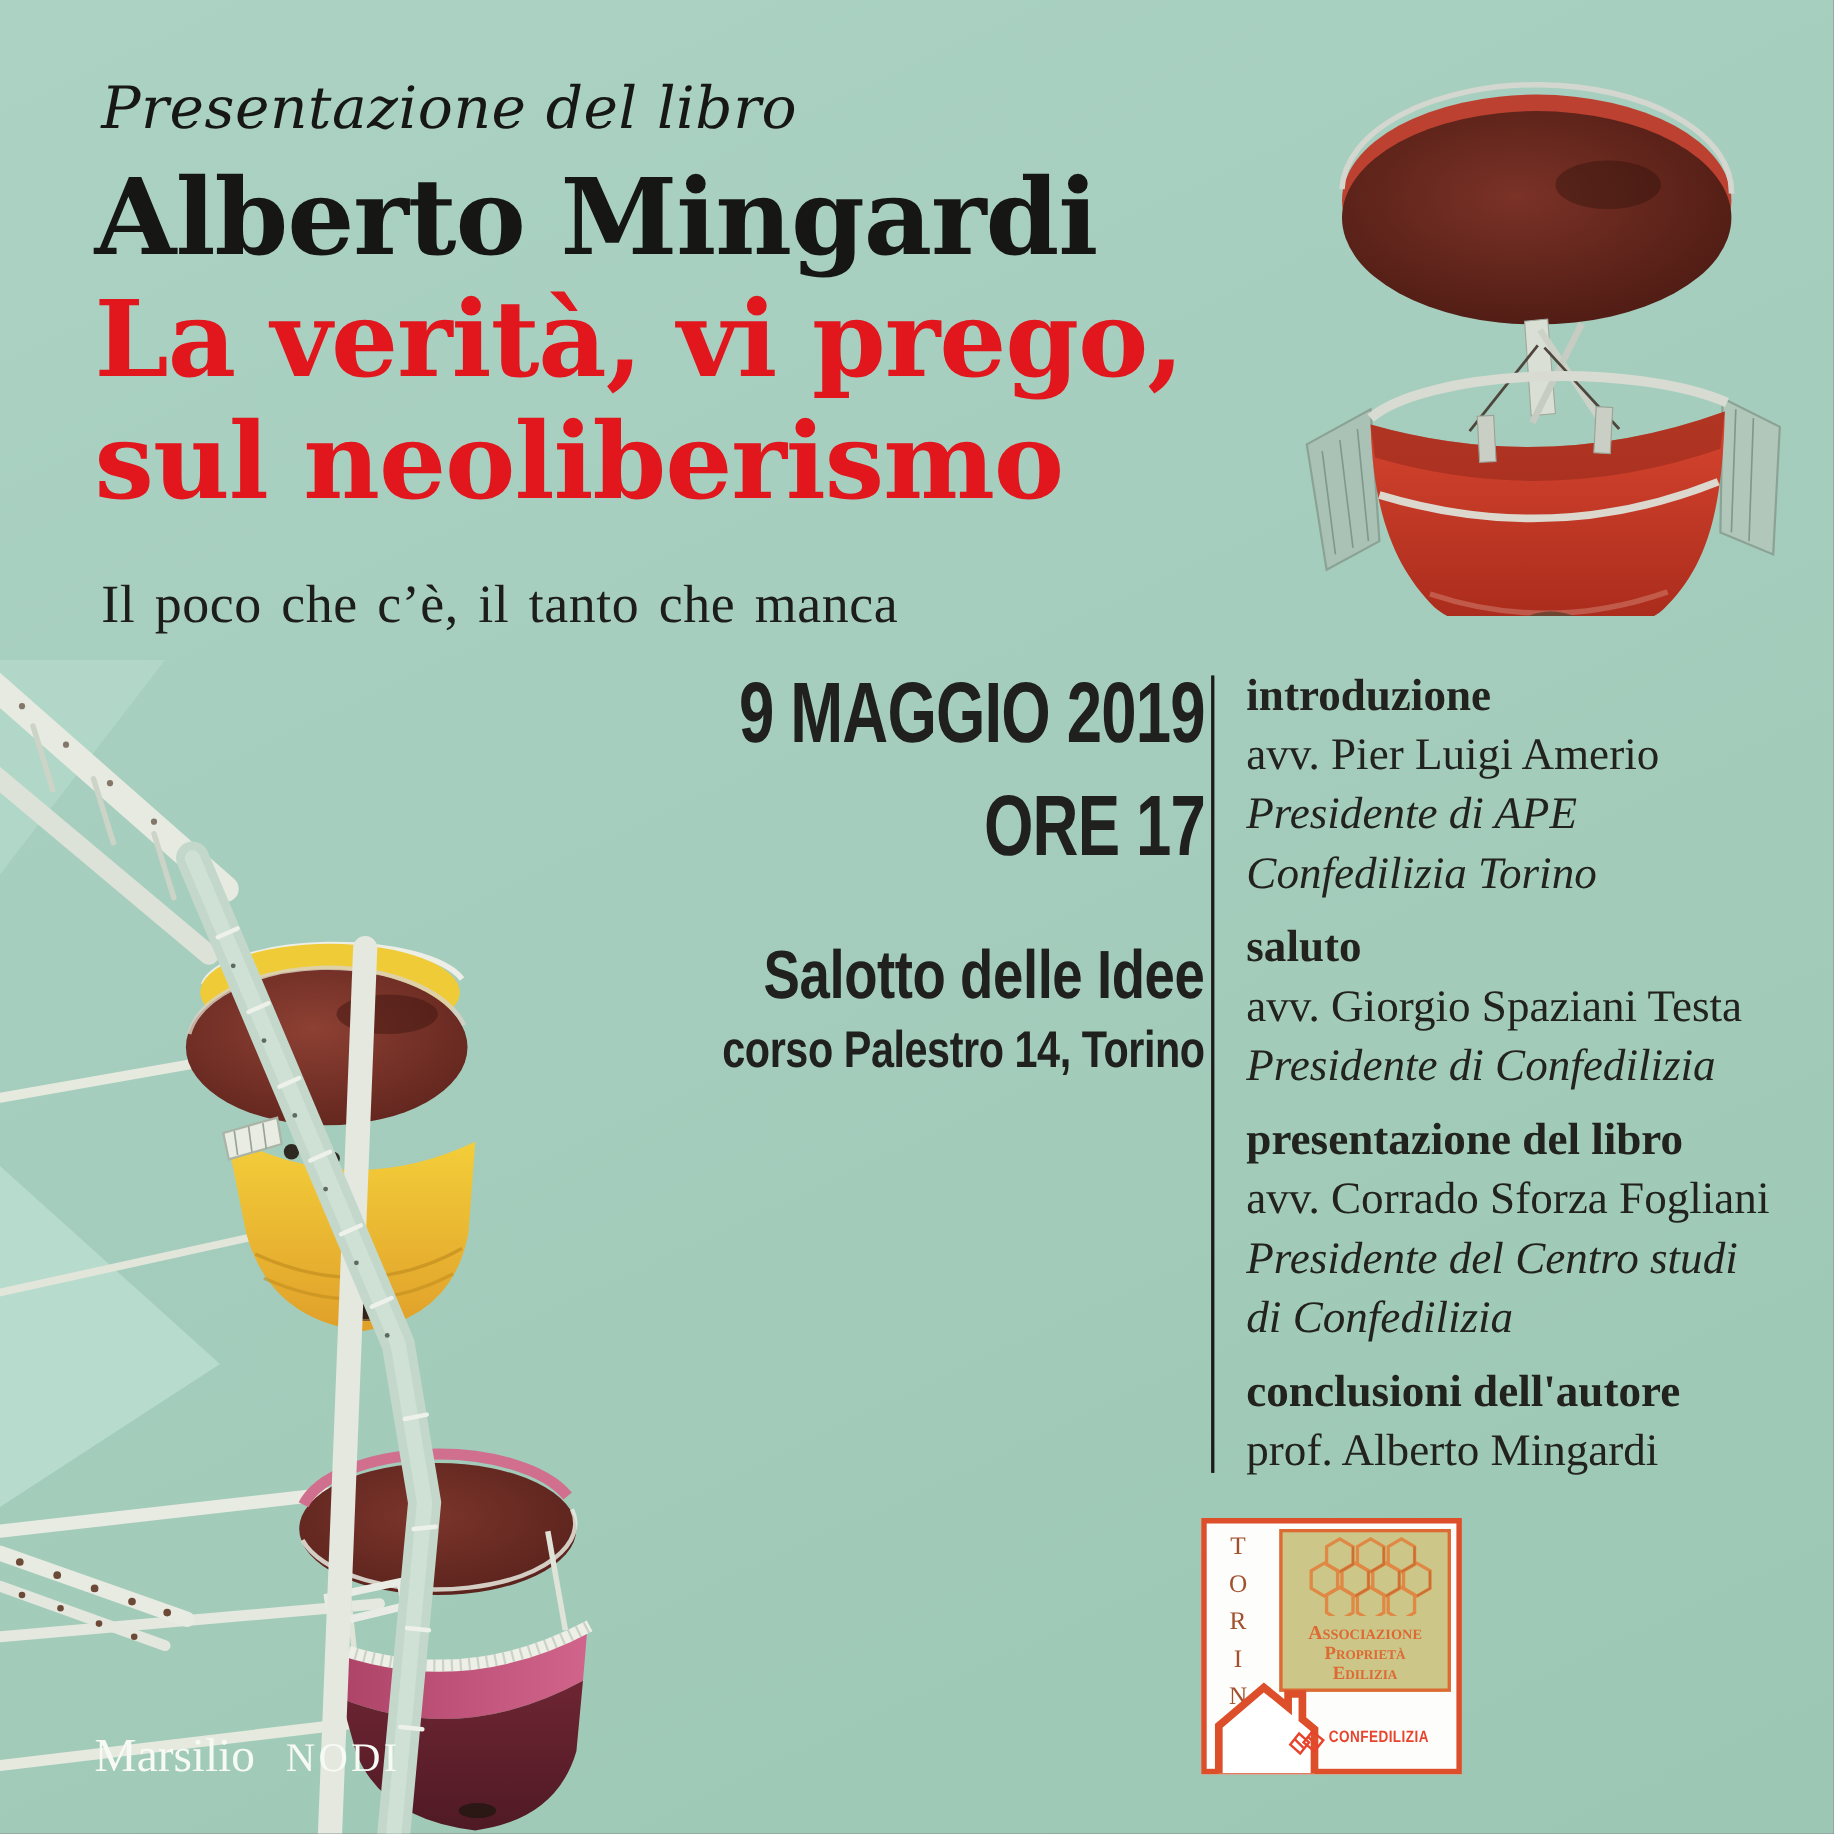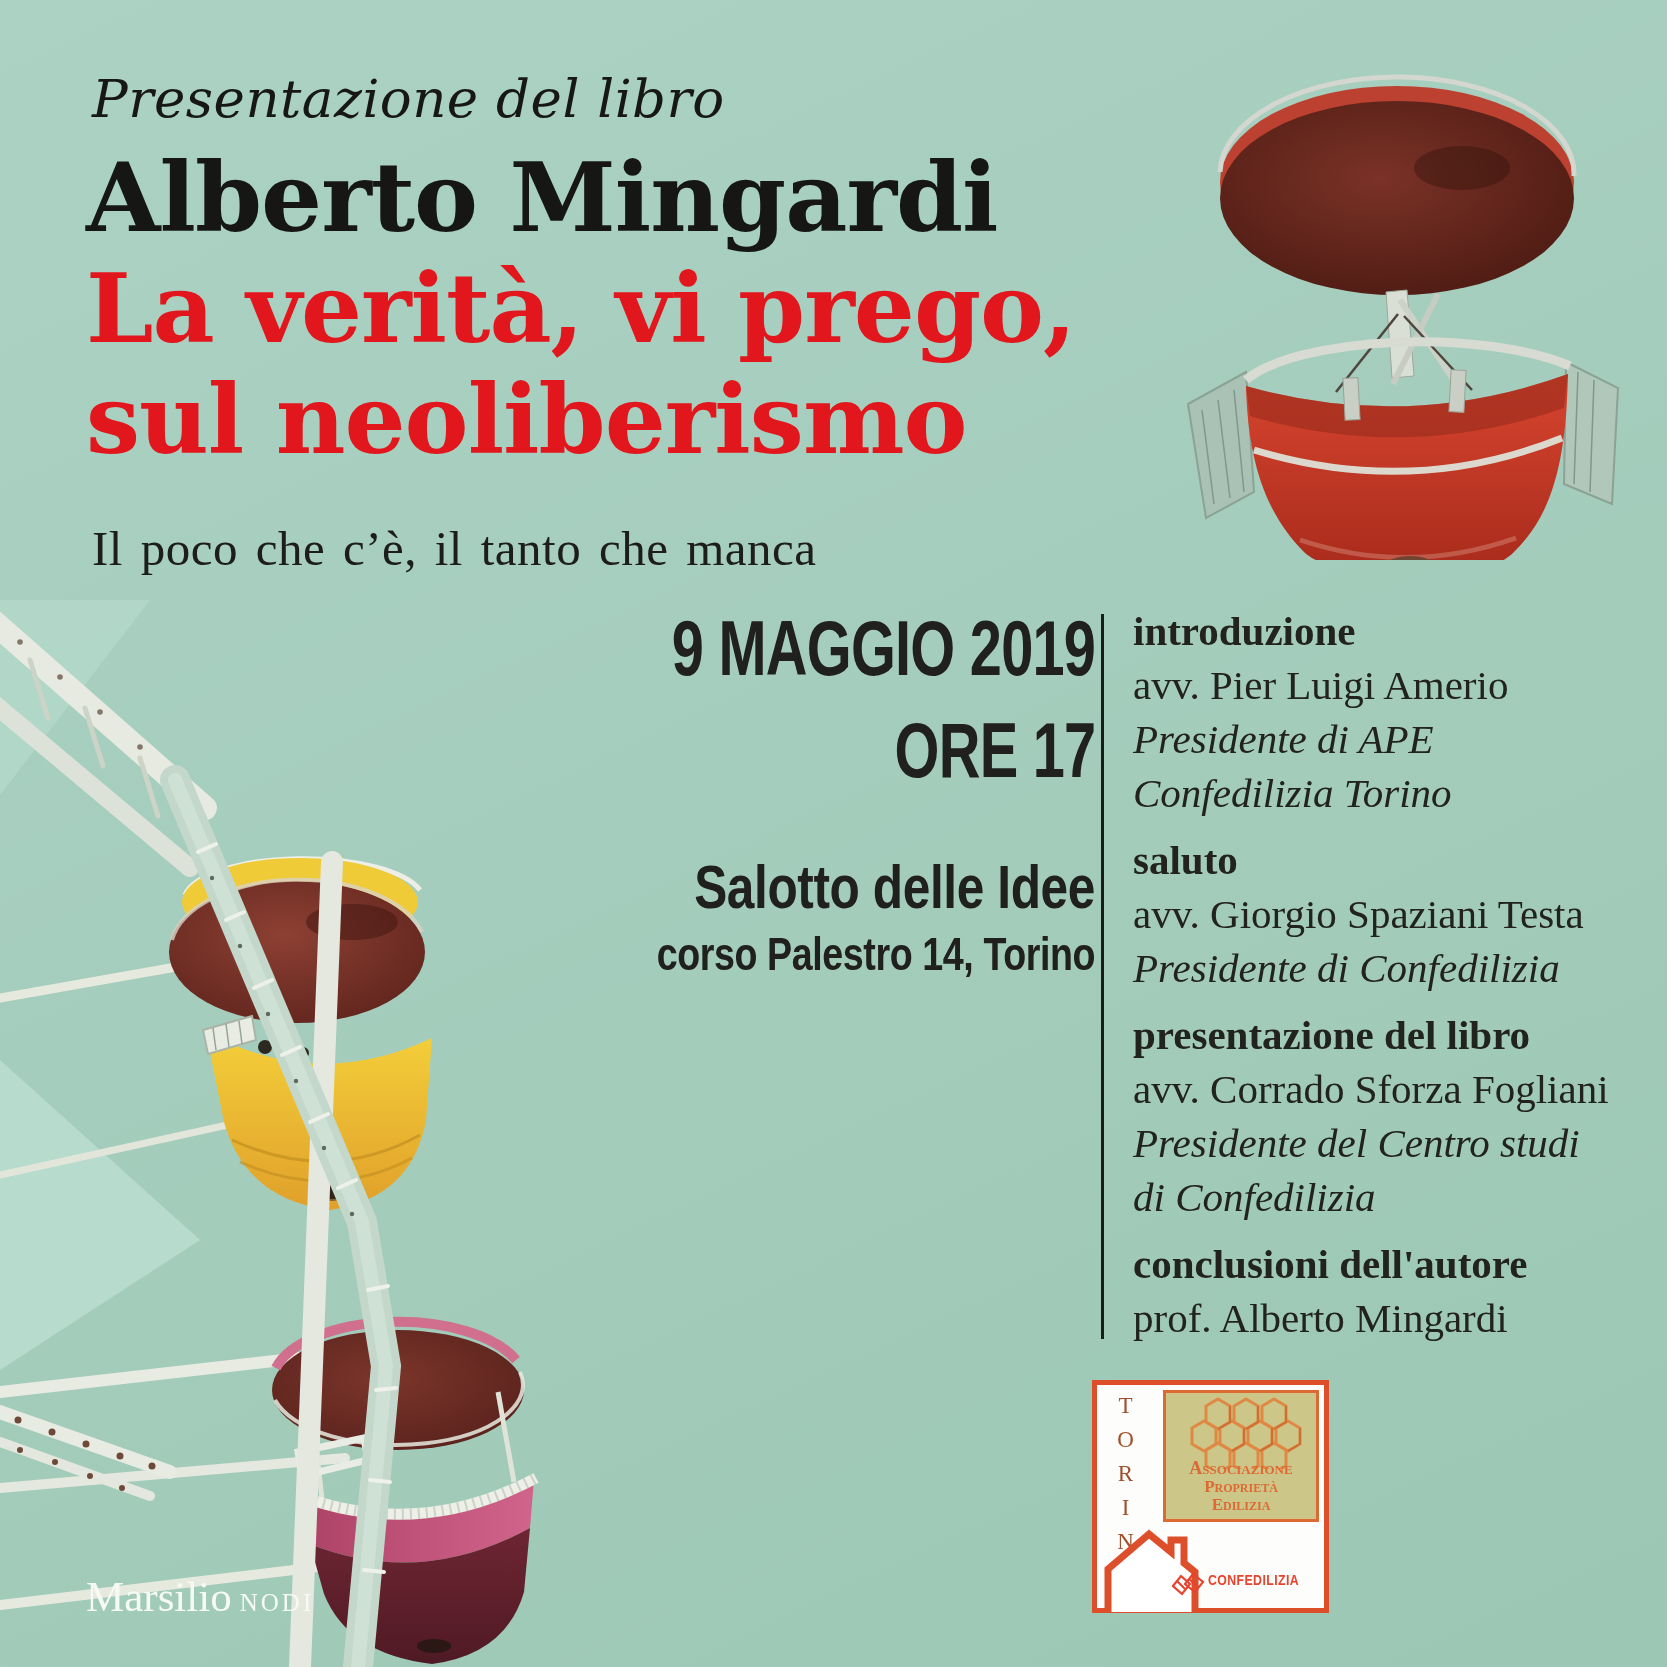--- a/index.html
+++ b/index.html
@@ -45,34 +45,34 @@
   .program{
     position:absolute;left:1133px;top:604px;
     font-size:41px;line-height:54px;color:#22221f;white-space:nowrap;
   }
   .program-block{margin-bottom:13px;}
   .role{font-weight:700;}
   .role-title{font-style:italic;}
   
   .publisher{position:absolute;left:86px;top:1572px;color:#f7faf4;white-space:nowrap;}
   .imprint{font-size:43px;margin-top:31px;}
-  .series{font-size:25px;letter-spacing:3px;margin-left:8px;}
+  .series{font-size:37px;letter-spacing:3px;margin-left:28px;}
   
   .logo-box{
     position:absolute;left:1092px;top:1380px;width:237px;height:233px;
     background:#fdfdfb;border:5px solid #dd4f2a;box-sizing:border-box;
   }
   .torino-vertical{
     position:absolute;left:15px;top:8px;height:176px;
     writing-mode:vertical-rl;text-orientation:upright;
     font-family:"Liberation Serif",serif;font-size:23px;letter-spacing:9px;
     color:#a14f2c;font-weight:400;
   }
   .ape-square{
-    position:absolute;right:5px;top:5px;width:156px;height:132px;
+    position:absolute;right:5px;top:5px;width:156px;height:148px;
     background:#ccc689;border:3px solid #dd6a33;box-sizing:border-box;
   }
   .ape-hex{position:absolute;left:4px;top:4px;}
   .ape-lines{
     position:absolute;left:0;right:0;bottom:5px;text-align:center;
     font-family:"Liberation Serif",serif;font-weight:700;color:#dd6a33;
     font-variant:small-caps;line-height:1.05;
   }
   .ape-l1{font-size:18px;}
   .ape-l2{font-size:17px;}

